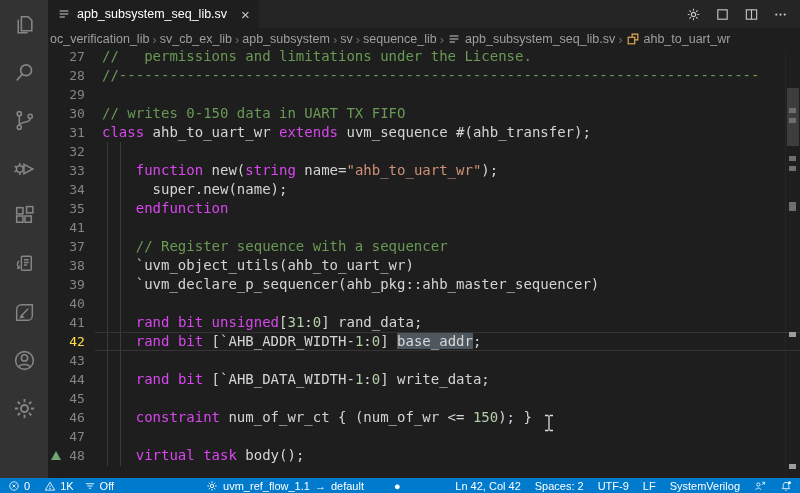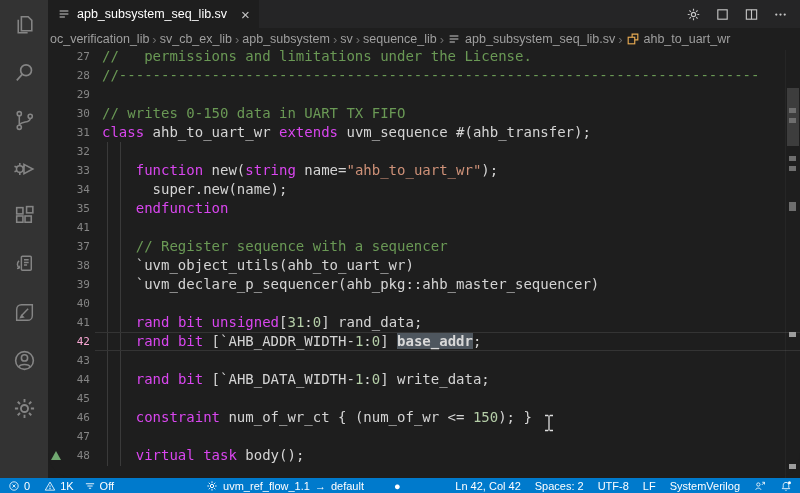--- a/index.html
+++ b/index.html
@@ -29,27 +29,27 @@
   
   .editor{position:absolute;top:50px;left:0;right:0;bottom:0;overflow:hidden;}
   .indent-guide{position:absolute;top:92px;bottom:12px;width:1px;background:#3a3a3a;z-index:0;}
   .g1{left:59px}.g2{left:72px}
   .lines{position:absolute;top:-3px;left:0;right:14px;z-index:1;}
   .row{display:flex;height:19px;position:relative;font-family:"DejaVu Sans Mono",monospace;
        font-size:14px;line-height:19px;}
   .glyph{width:16px;flex:none;position:relative;}
   .tri{position:absolute;left:3px;top:5px;width:0;height:0;border-left:5px solid transparent;
        border-right:5px solid transparent;border-bottom:9px solid #71a871;}
-  .lnum{width:26px;flex:none;text-align:right;color:#858585;font-size:11px;}
-  .cur .lnum{color:#f9a8d4;}
+  .lnum{width:26px;flex:none;text-align:center;color:#858585;font-size:13px;}
+  .cur .lnum{color:#fde047;}
   .code{white-space:pre;padding-left:12px;color:#d4d4d4;}
   .cur::after{content:"";position:absolute;left:47px;right:-14px;top:0;bottom:0;
               border-top:1px solid #343434;border-bottom:1px solid #343434;pointer-events:none;}
   .tk-k{color:#d946ef}.tk-c{color:#6a9955}.tk-s{color:#ce9178}.tk-n{color:#b5cea8}
-  .tk-t{color:#d4d4d4}.tk-h{color:#d8d8d8;background:#4e565e;font-weight:bold;}
+  .tk-t{color:#d4d4d4}.tk-h{color:#d8d8d8;background:#4e565e;}
   .overview{position:absolute;right:0;top:0;bottom:0;width:14px;z-index:2;border-left:1px solid rgba(255,255,255,0.04);}
   .thumb{position:absolute;left:1px;right:1px;top:38px;height:58px;background:rgba(121,121,121,0.35);cursor:pointer;}
   .mark{position:absolute;left:3px;width:7px;background:#6e6e6e;}
   .mark.light{background:#9d9d9d;}
   .ibeam{position:absolute;left:495px;top:364px;width:12px;height:18px;z-index:3;pointer-events:none;}
   
   .status-bar{position:absolute;left:0;right:0;bottom:0;height:15px;background:#007acc;color:#ffffff;
               display:flex;align-items:center;font-size:11px;padding:0 8px;z-index:6;}
   .sb-item{display:flex;align-items:center;gap:4px;white-space:nowrap;cursor:pointer;flex:none;}
   .sb-item svg{width:12px;height:12px;display:block;}
@@ -387,21 +387,21 @@
         </span>
         <span>uvm_ref_flow_1.1</span>
         <span>→</span>
         <span>default</span>
       </div>
       <div class="sb-item busy">●</div>
     </div>
     <div class="sb-right">
       <div class="sb-item">Ln 42, Col 42</div>
       <div class="sb-item">Spaces: 2</div>
-      <div class="sb-item">UTF-8</div>
+      <div class="sb-item">UTF-9</div>
       <div class="sb-item">LF</div>
       <div class="sb-item">SystemVerilog</div>
       <div class="sb-item">
         <svg viewBox="0 0 16 16" fill="none" stroke="#ffffff" stroke-width="1.1">
             <circle cx="5.8" cy="6" r="2.2"></circle>
             <path d="M2.3 13c.5-2.9 6.5-2.9 7 0"></path>
             <path d="M10.5 6.5L14 3M11 3h3v3"></path>
           </svg>
       </div>
       <div class="sb-item">

